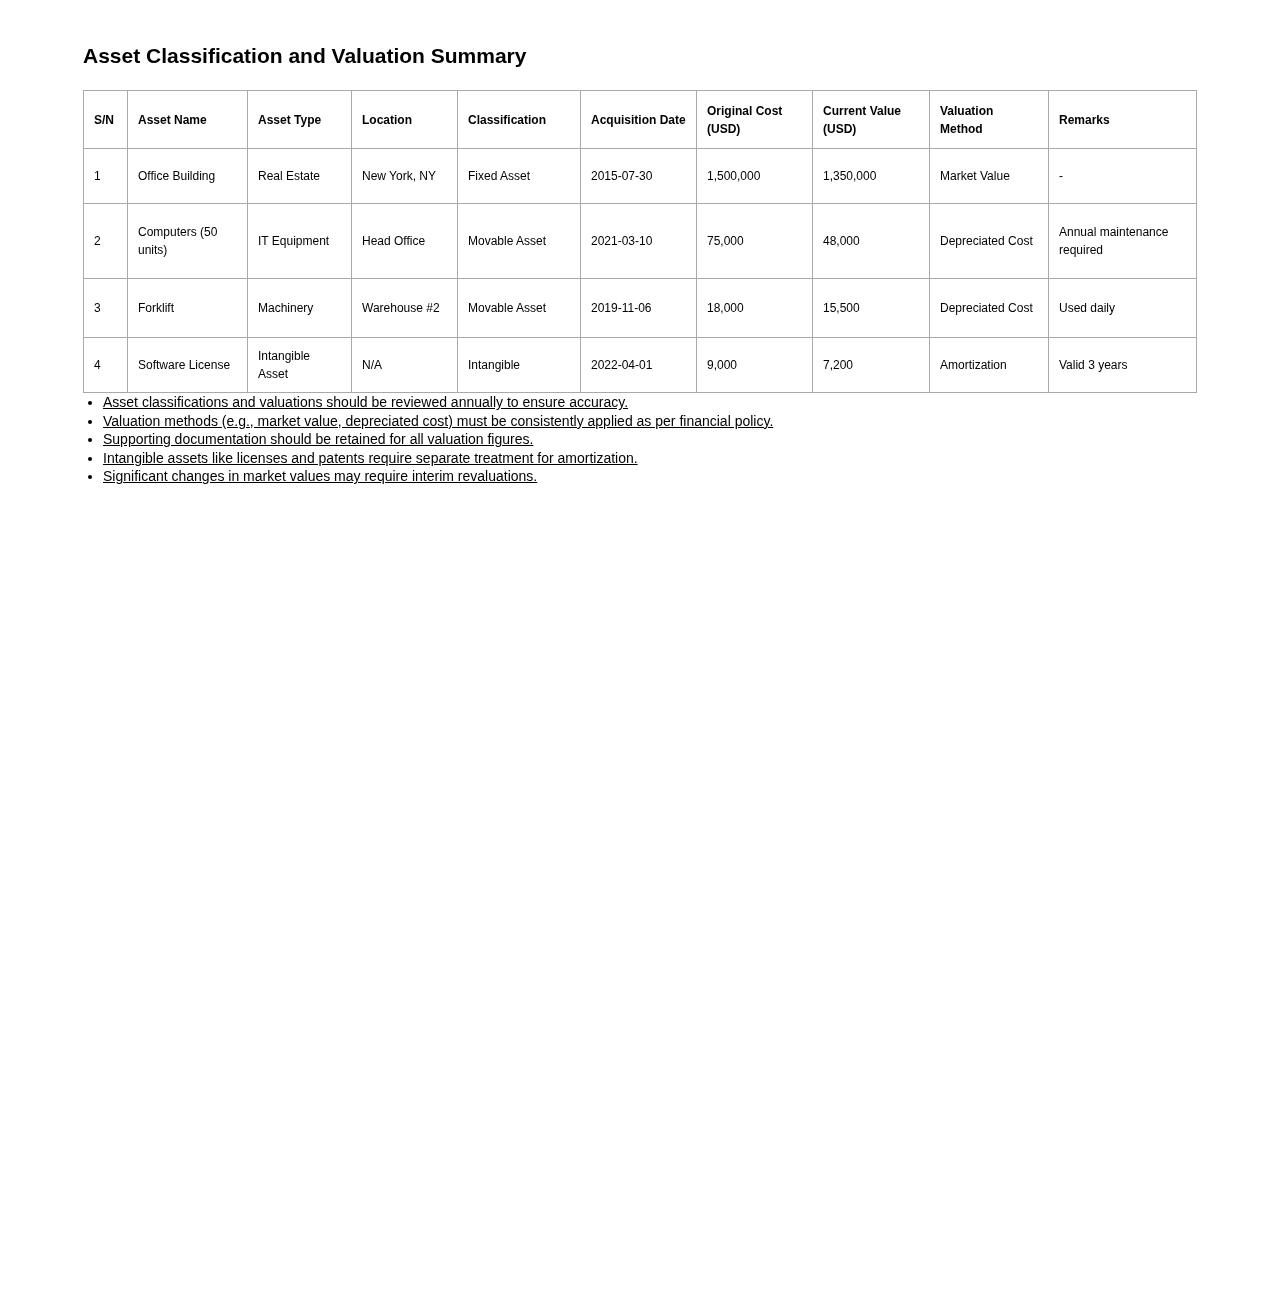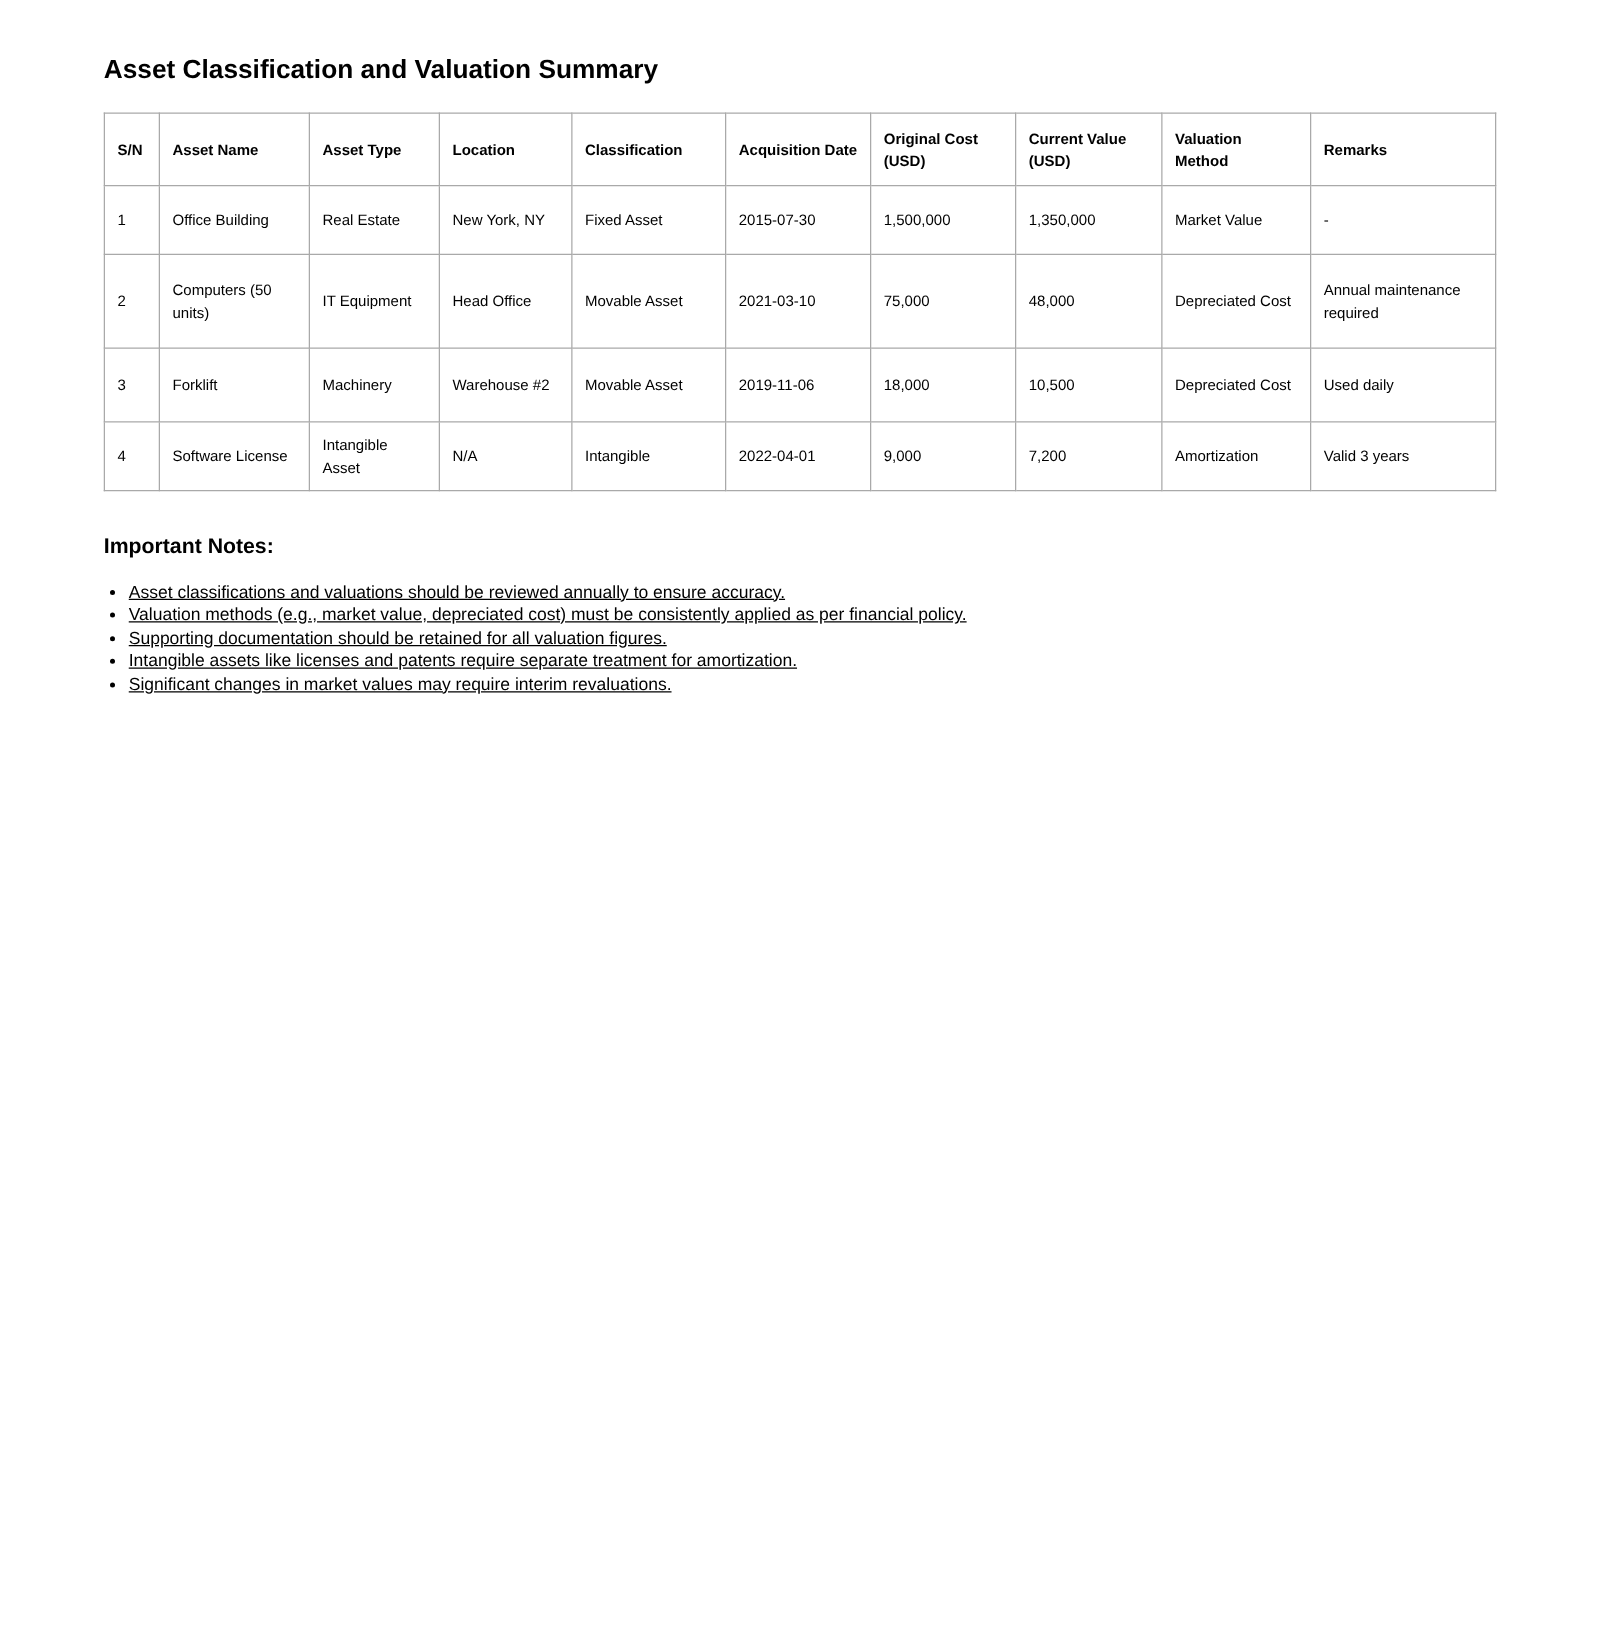--- a/index.html
+++ b/index.html
@@ -120,40 +120,39 @@
         <td>Annual maintenance required</td>
       </tr>
       <tr class="r2">
         <td>3</td>
         <td>Forklift</td>
         <td>Machinery</td>
         <td>Warehouse #2</td>
         <td>Movable Asset</td>
         <td>2019-11-06</td>
         <td>18,000</td>
-        <td>10,500</td>
+        <td>15,500</td>
         <td>Depreciated Cost</td>
         <td>Used daily</td>
       </tr>
       <tr class="r3">
         <td>4</td>
         <td>Software License</td>
         <td>Intangible Asset</td>
         <td>N/A</td>
         <td>Intangible</td>
         <td>2022-04-01</td>
         <td>9,000</td>
         <td>7,200</td>
         <td>Amortization</td>
         <td>Valid 3 years</td>
       </tr>
     </tbody>
   </table>
 
-  <h2 class="notes-heading">Important Notes:</h2>
 
   <ul class="notes-list">
     <li>Asset classifications and valuations should be reviewed annually to ensure accuracy.</li>
     <li>Valuation methods (e.g., market value, depreciated cost) must be consistently applied as per financial policy.</li>
     <li>Supporting documentation should be retained for all valuation figures.</li>
     <li>Intangible assets like licenses and patents require separate treatment for amortization.</li>
     <li>Significant changes in market values may require interim revaluations.</li>
   </ul>
 
 </div>

